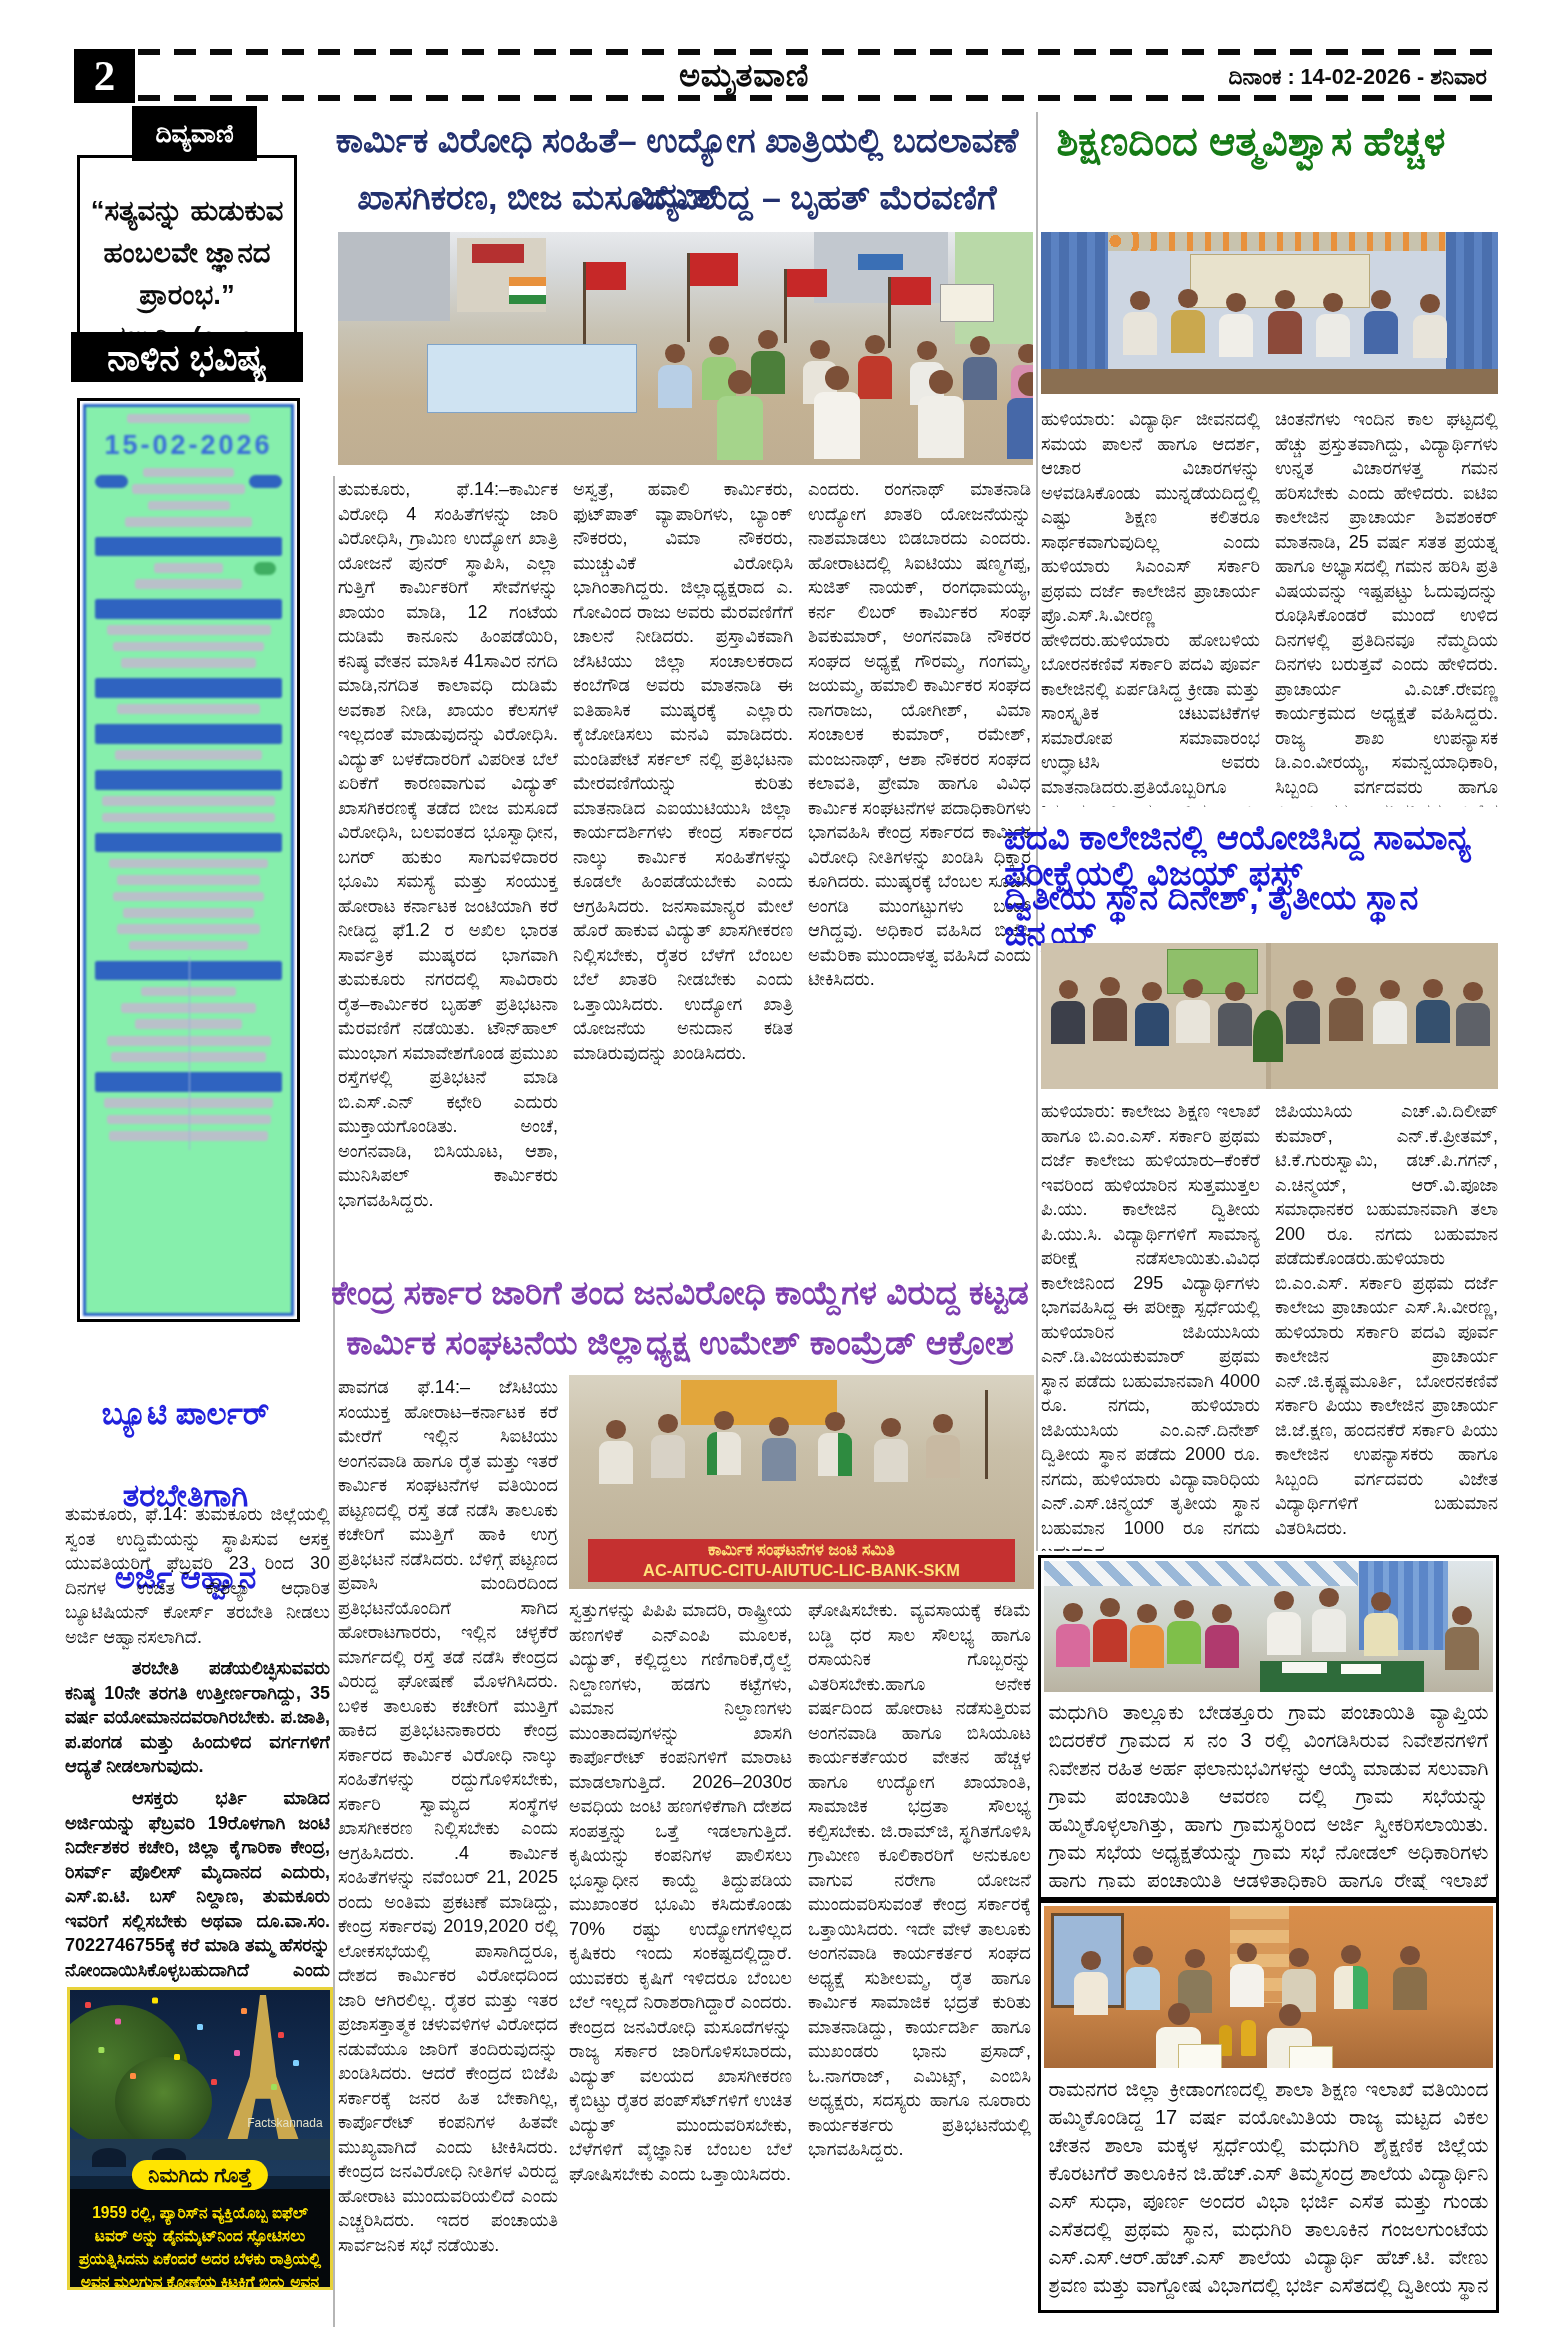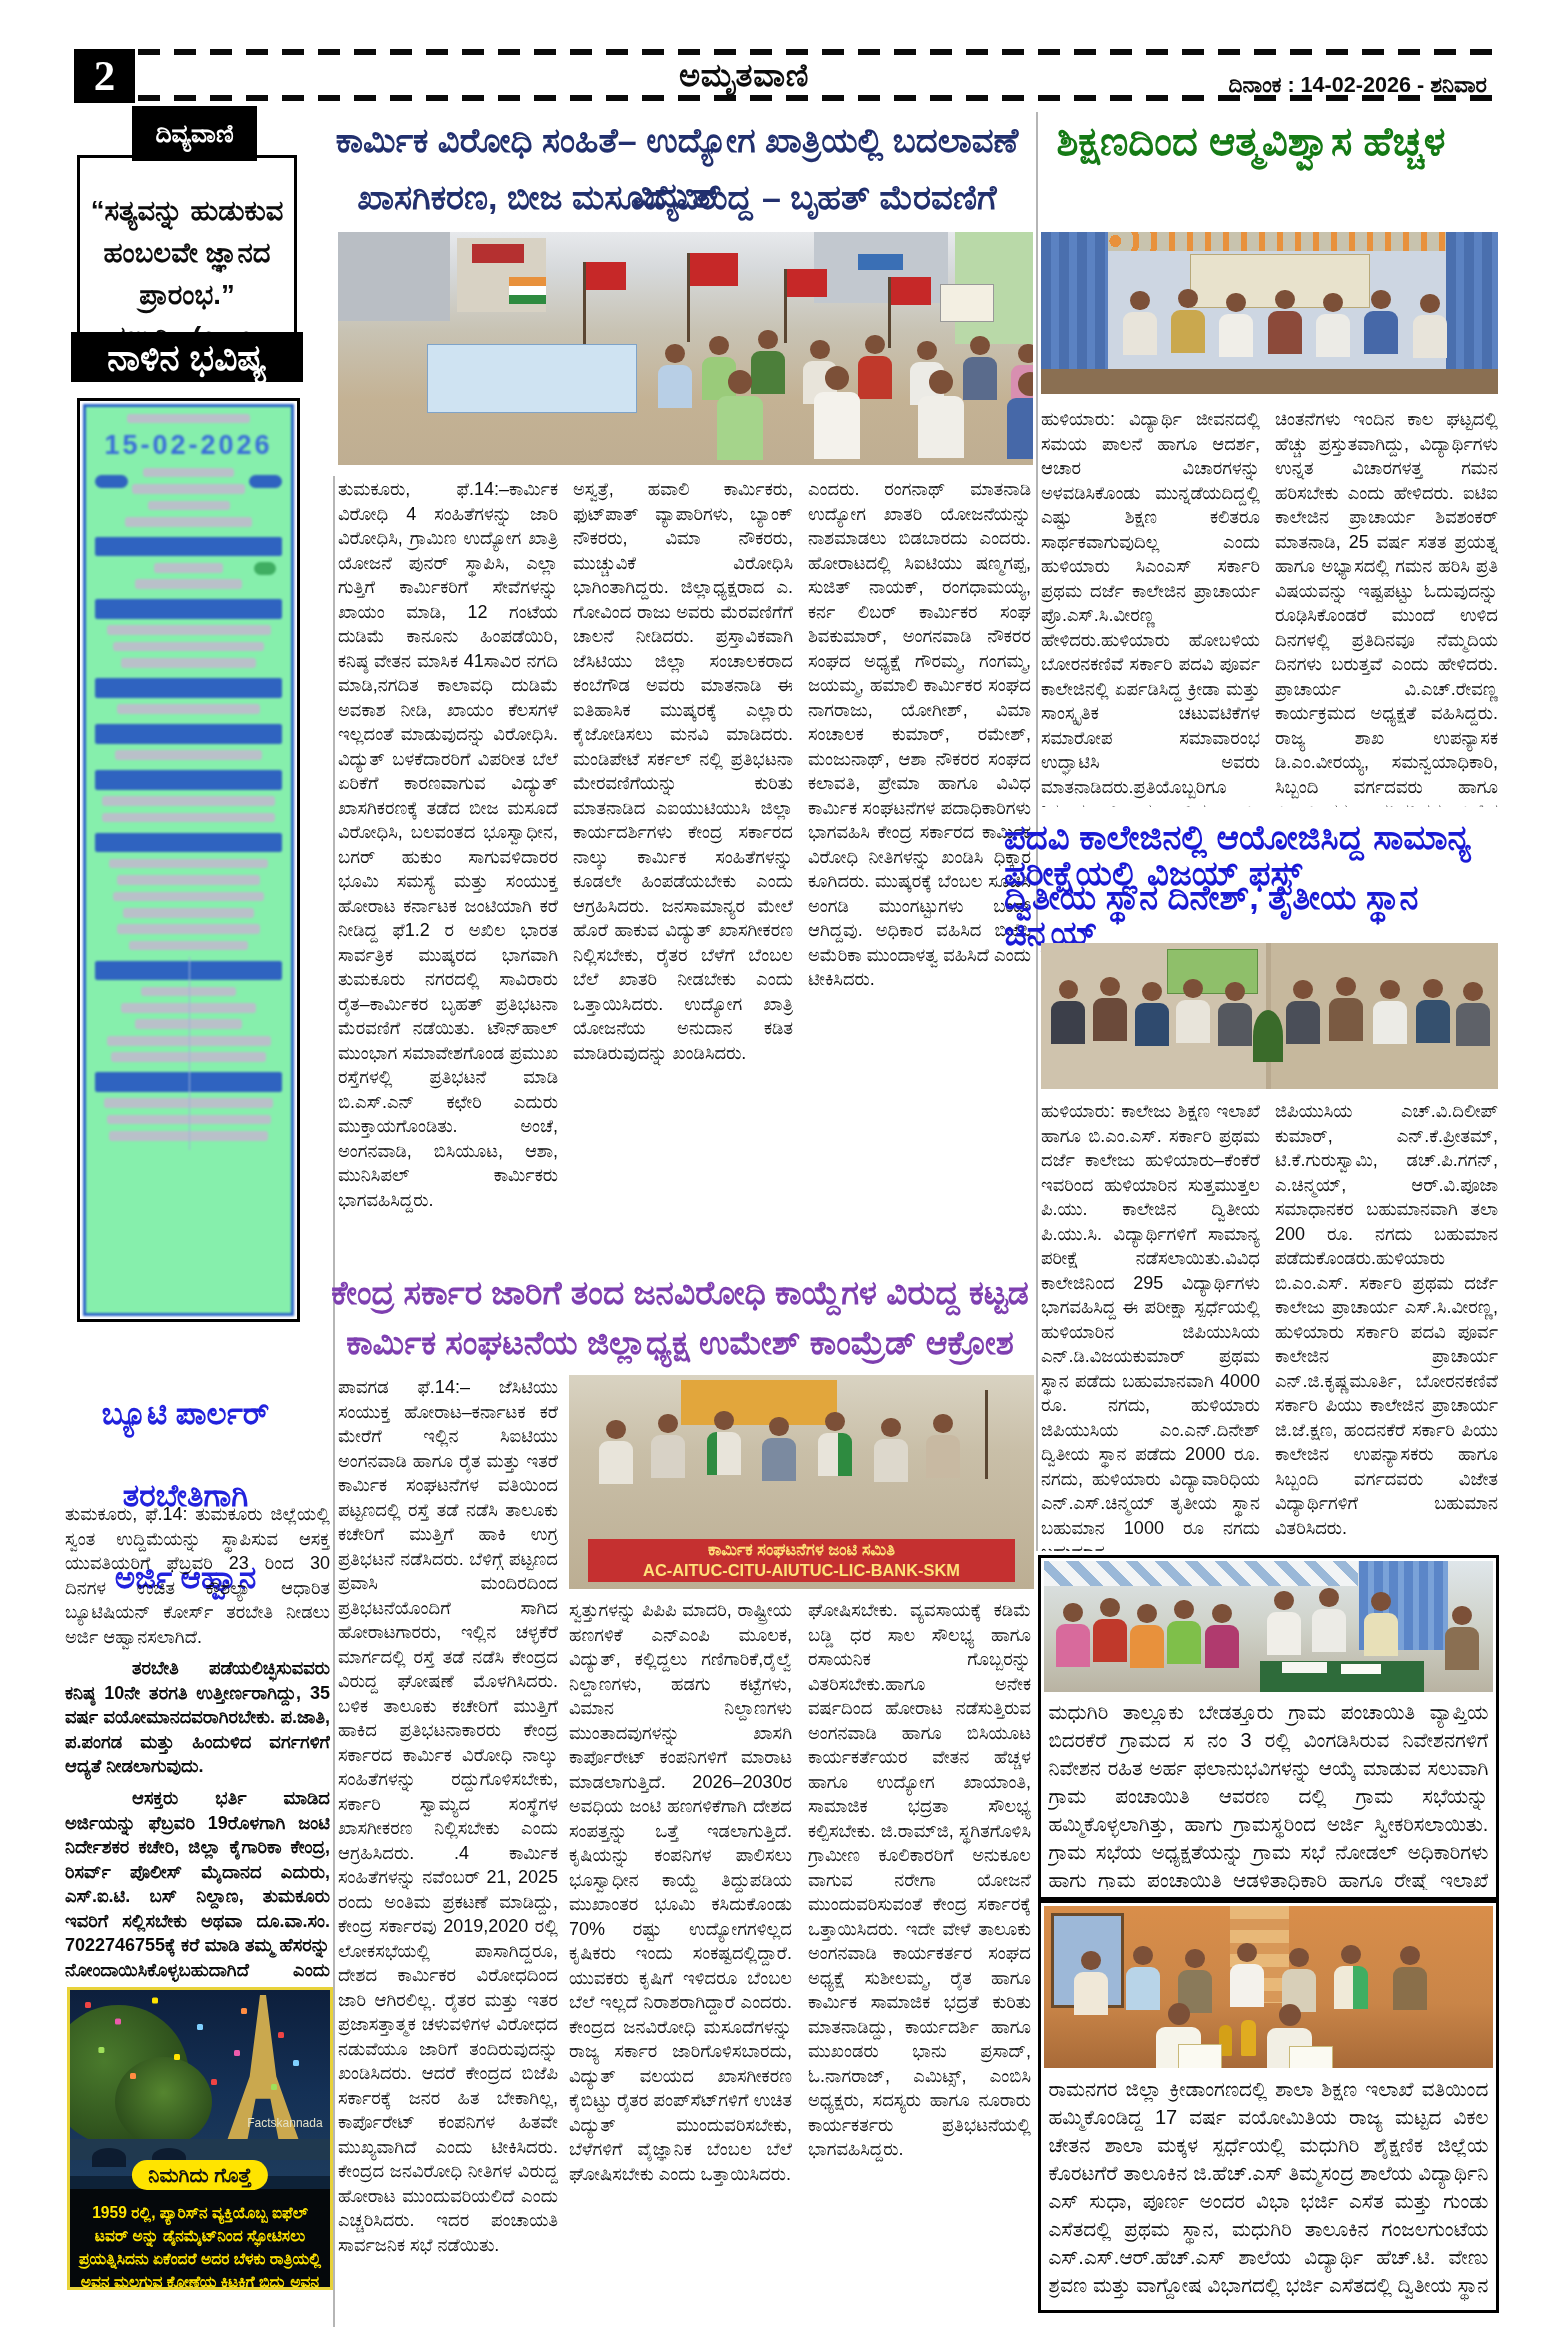--- a/index.html
+++ b/index.html
@@ -61,21 +61,21 @@
                208px 58px 0 #7fd0ff,45px 71px 0 #ff8c42,126px 77px 0 #e44,186px 82px 0 #9fe05a;}
 </style>
 </head>
 <body>
 
 <div class="page">
 
   <div class="abs dash" style="left:138px;top:49px;width:1361px;"></div>
   <div class="abs pagenum" style="left:74px;top:49px;width:61px;height:54px;">2</div>
   <div class="abs masthead" style="left:558px;top:57px;width:372px;">ಅಮೃತವಾಣಿ</div>
-  <div class="abs dateline" style="left:1130px;top:64px;width:357px;margin-top:8px;">ದಿನಾಂಕ : 14-02-2026 - ಶನಿವಾರ</div>
+  <div class="abs dateline" style="left:1130px;top:64px;width:357px;">ದಿನಾಂಕ : 14-02-2026 - ಶನಿವಾರ</div>
   <div class="abs dash" style="left:138px;top:95px;width:1361px;"></div>
 
   <div class="abs quote-box" style="left:77px;top:155px;width:214px;height:165px;">
     <div style="height:22px;"></div>
     <div>“ಸತ್ಯವನ್ನು ಹುಡುಕುವ</div>
     <div>ಹಂಬಲವೇ ಜ್ಞಾನದ</div>
     <div>ಪ್ರಾರಂಭ.”</div>
     <div>–ಕಲ್ಬುರ್ಗಿ (ಎಂ.ಎಂ.</div>
   </div>
   <div class="abs divya-title" style="left:132px;top:106px;width:125px;height:55px;">ದಿವ್ಯವಾಣಿ</div>

